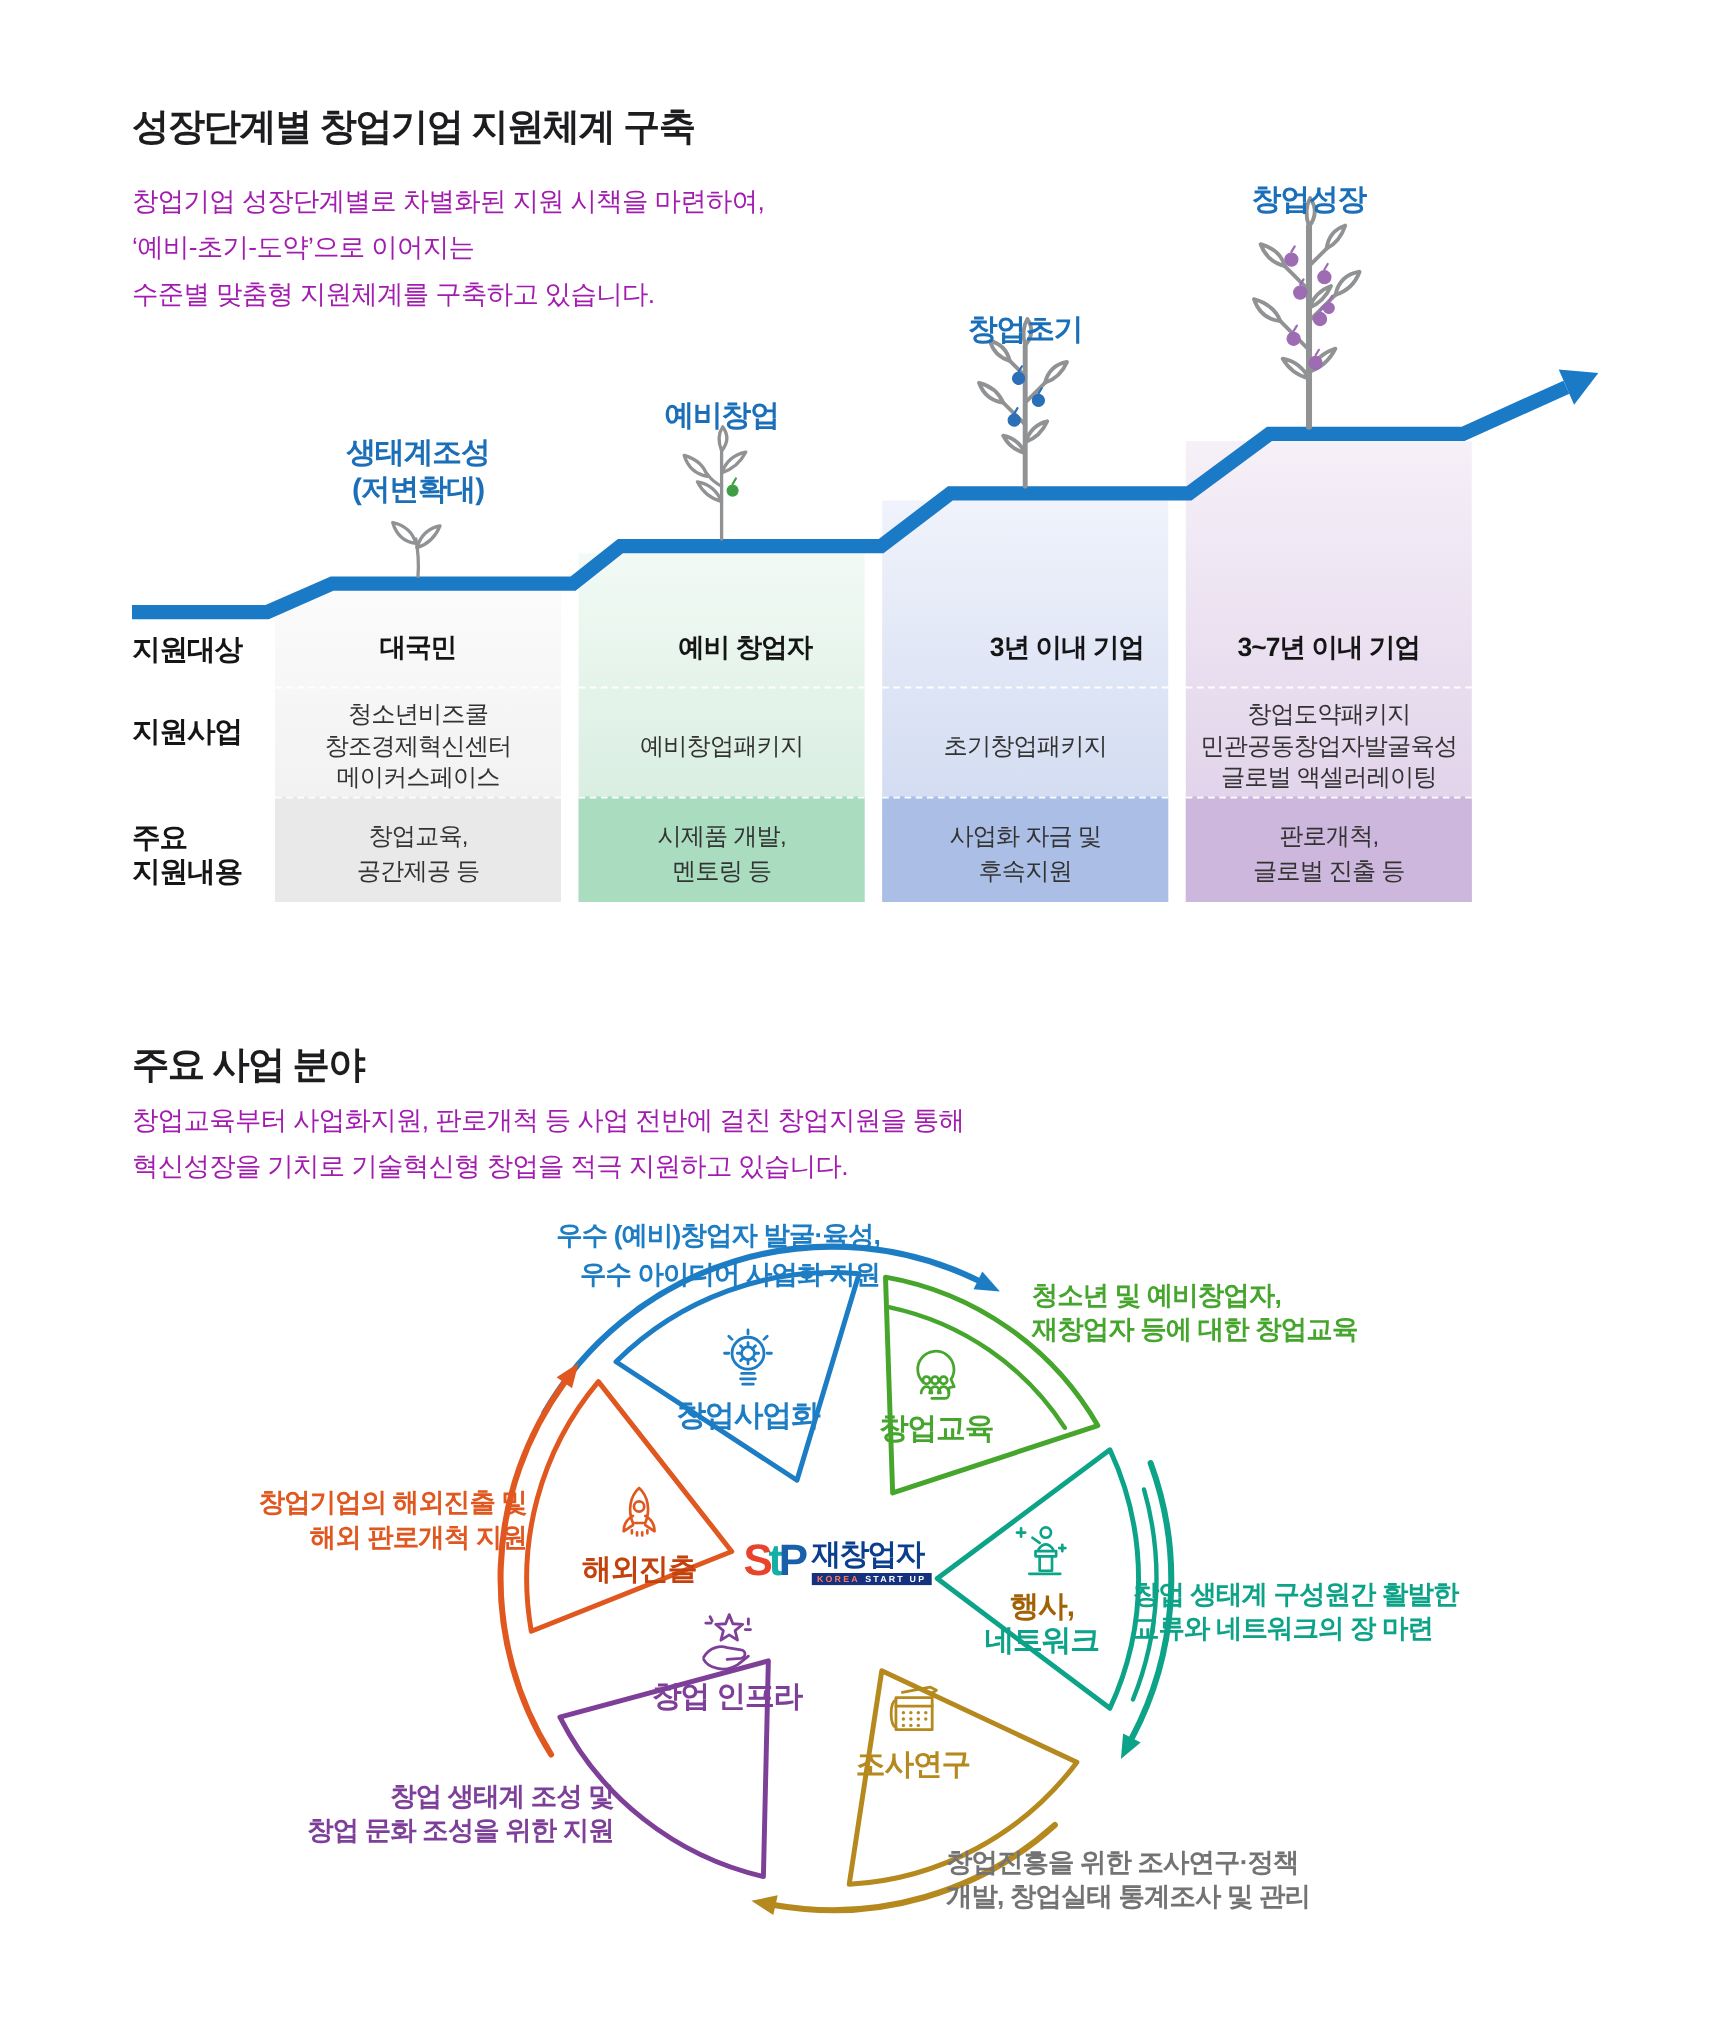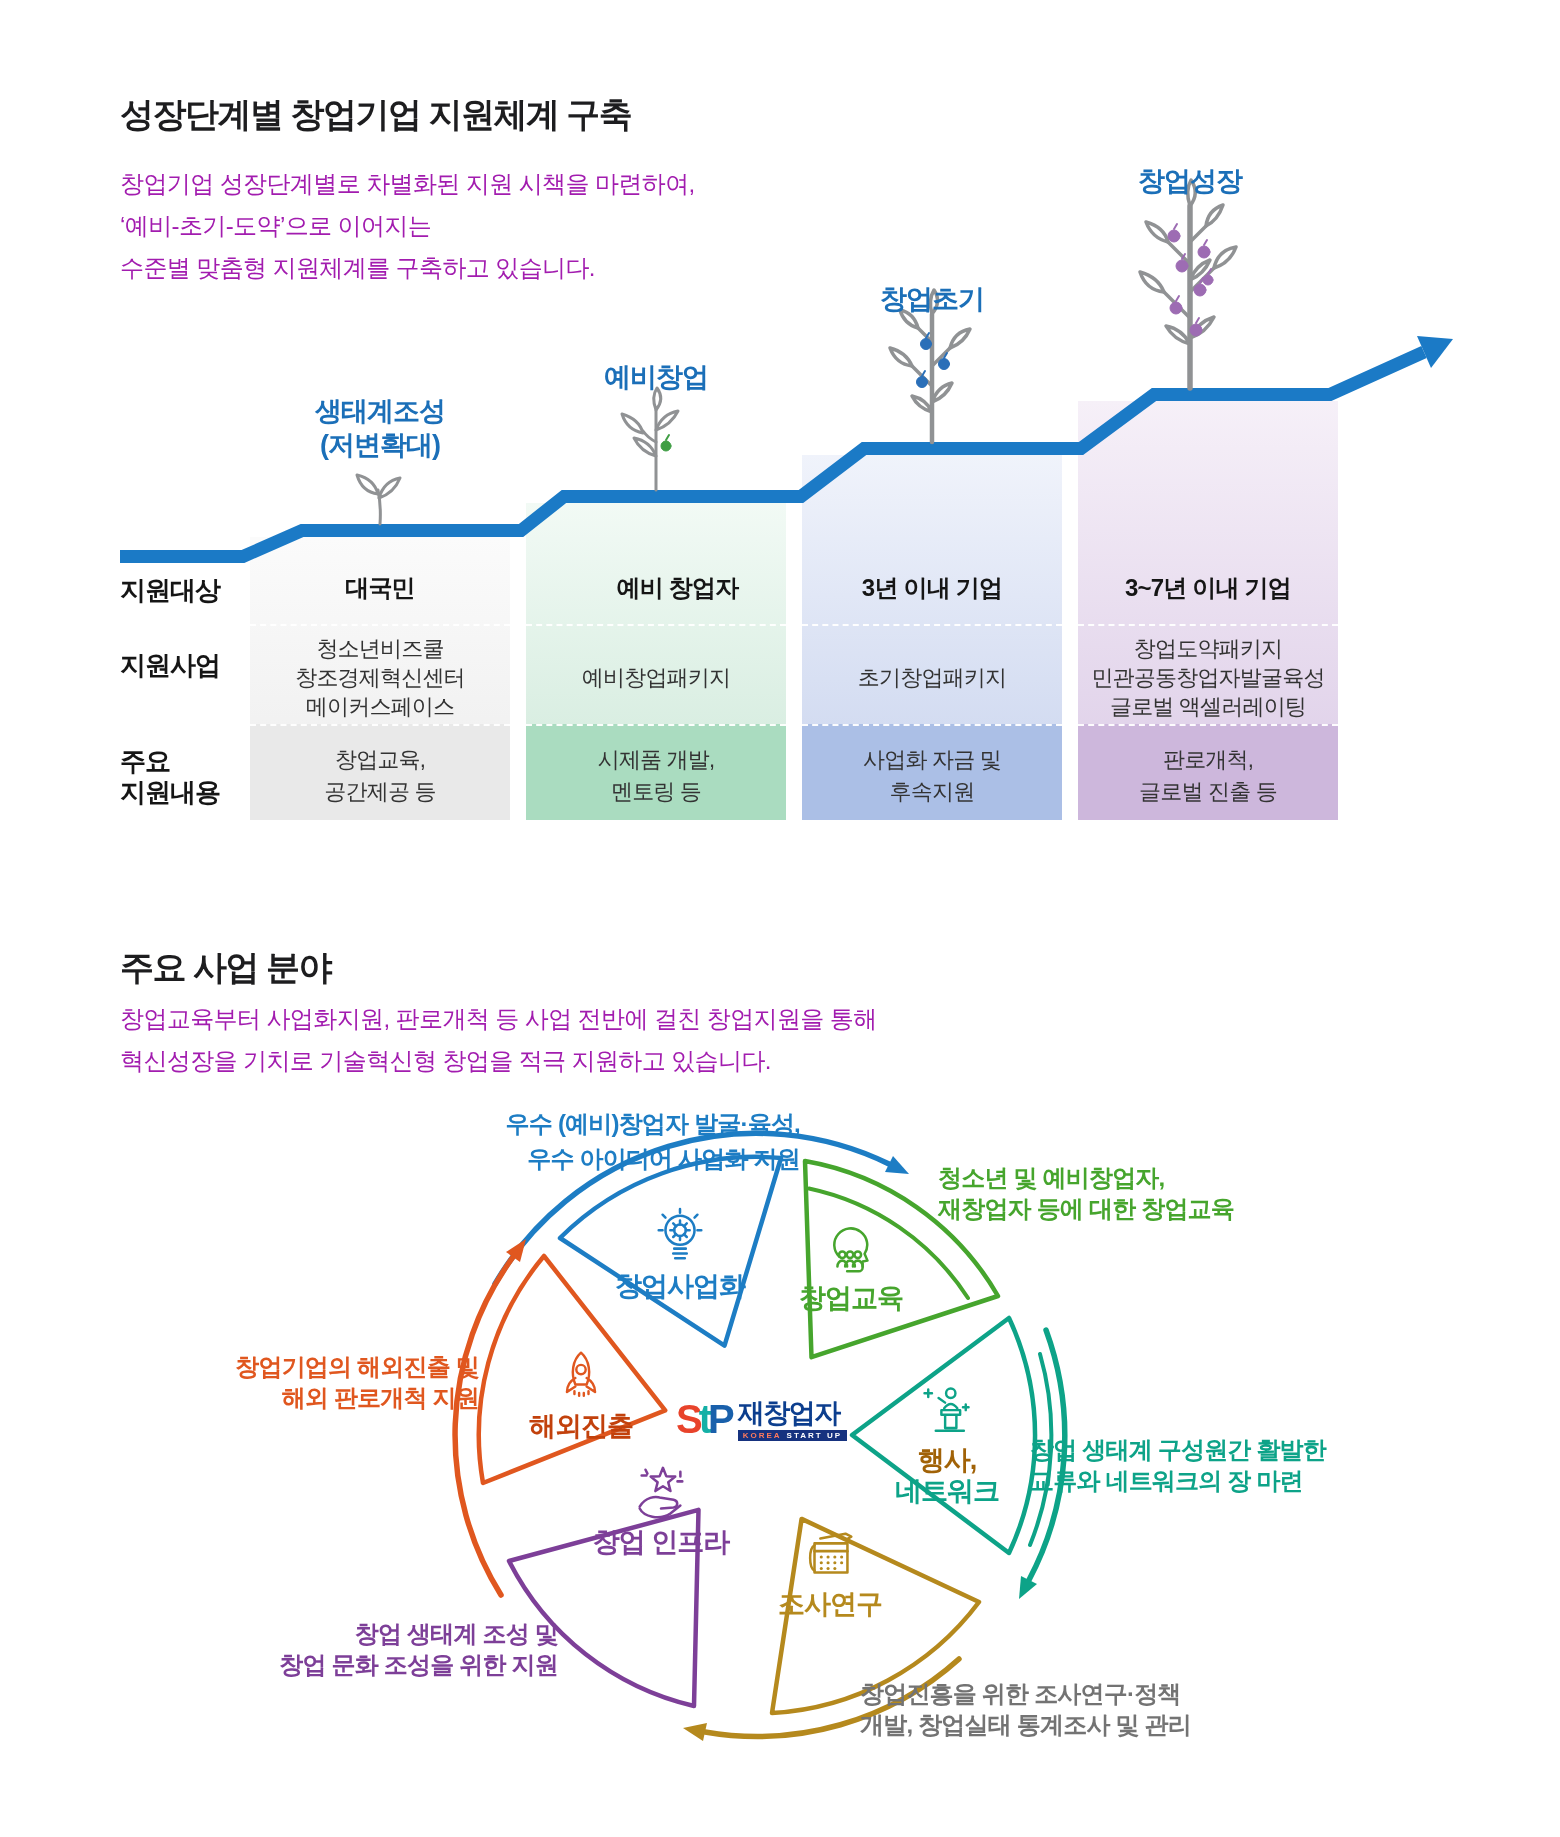--- a/index.html
+++ b/index.html
@@ -151,21 +151,21 @@
 
   <div class="abs row-lbl" style="left:120px;top:575px;">지원대상</div>
   <div class="abs row-lbl" style="left:120px;top:650px;">지원사업</div>
   <div class="abs row-lbl" style="left:120px;top:746px;">
     <div>주요</div>
     <div>지원내용</div>
   </div>
 
   <div class="cell target" style="left:250px;top:572px;width:260px;">대국민</div>
   <div class="cell target" style="left:526px;top:572px;width:303px;">예비 창업자</div>
-  <div class="cell target" style="left:802px;top:572px;width:260px;">3년 이내 기업</div>
+  <div class="cell target" style="left:802px;top:572px;width:260px;padding-left:38px;">3년 이내 기업</div>
   <div class="cell target" style="left:1078px;top:572px;width:260px;">3~7년 이내 기업</div>
 
   <div class="cell programs" style="left:250px;top:634px;width:260px;">
     <div>청소년비즈쿨</div>
     <div>창조경제혁신센터</div>
     <div>메이커스페이스</div>
   </div>
   <div class="cell programs" style="left:526px;top:663px;width:260px;">
     <div>예비창업패키지</div>
   </div>

